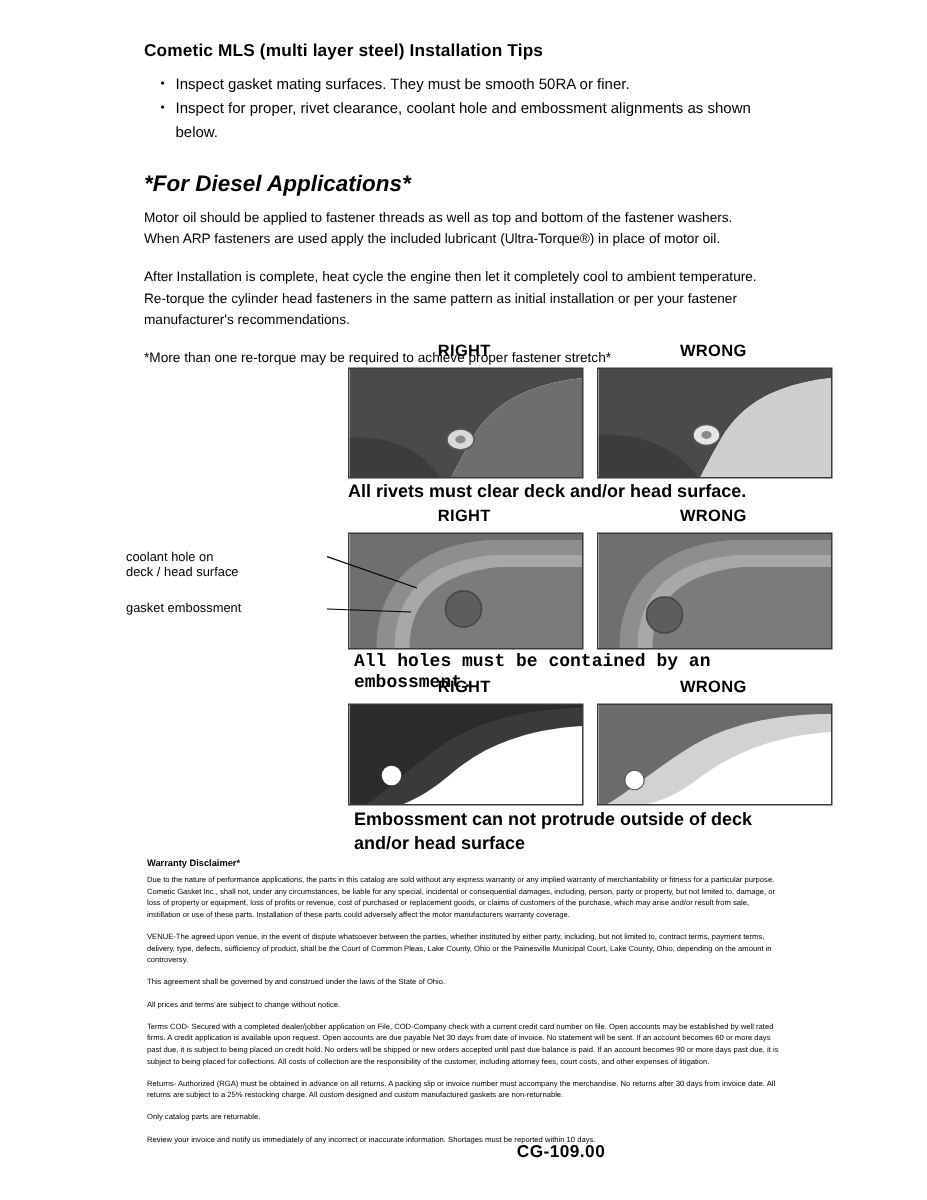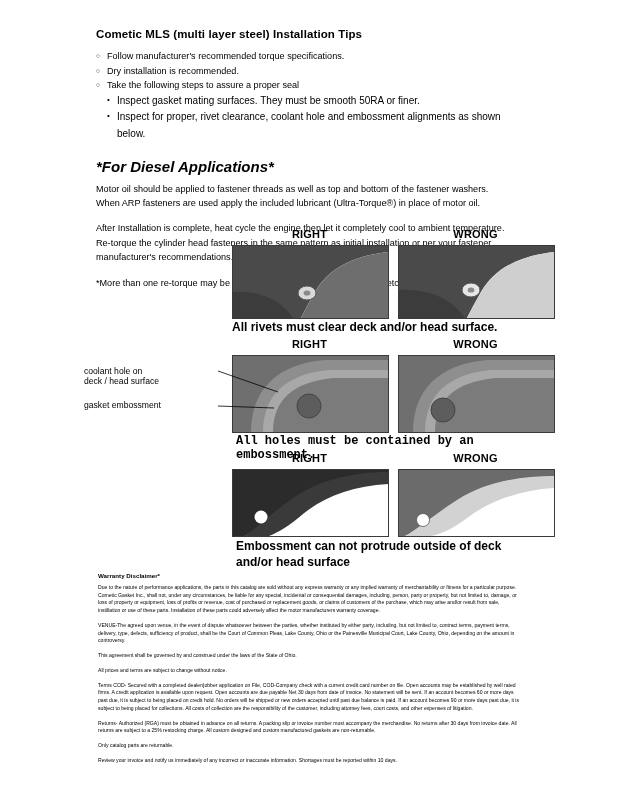--- a/index.html
+++ b/index.html
@@ -156,25 +156,20 @@
   }
 </style>
 </head>
 <body>
 
 <div class="page">
 
   <div class="content">
     <h1 class="title">Cometic MLS (multi layer steel) Installation Tips</h1>
 
-    <ul class="bullets">
-      <li>Follow manufacturer's recommended torque specifications.</li>
-      <li>Dry installation is recommended.</li>
-      <li>Take the following steps to assure a proper seal</li>
-    </ul>
     <ul class="subbullets">
       <li>Inspect gasket mating surfaces.  They must be smooth 50RA or finer.</li>
       <li>Inspect for proper, rivet clearance, coolant hole and embossment alignments as shown below.</li>
     </ul>
 
     <h2 class="section">*For Diesel Applications*</h2>
     <p class="para">Motor oil should be applied to fastener threads as well as top and bottom of the fastener washers. When ARP fasteners are used apply the included lubricant (Ultra-Torque®) in place of motor oil.</p>
     <p class="para">After Installation is complete, heat cycle the engine then let it completely cool to ambient temperature. Re-torque the cylinder head fasteners in the same pattern as initial installation or per your fastener manufacturer's recommendations.</p>
     <p class="para last">*More than one re-torque may be required to achieve proper fastener stretch*</p>
   </div>
@@ -285,14 +280,15 @@
     <p>Due to the nature of performance applications, the parts in this catalog are sold without any express warranty or any implied warranty of merchantability or fitness for a particular purpose.  Cometic Gasket Inc., shall not, under any circumstances, be liable for any special, incidental or consequential damages, including, person, party or property, but not limited to, damage, or loss of property or equipment, loss of profits or revenue, cost of purchased or replacement goods, or claims of customers of the purchase, which may arise and/or result from sale, instillation or use of these parts.  Installation of these parts could adversely affect the motor manufacturers warranty coverage.</p>
     <p>VENUE-The agreed upon venue, in the event of dispute whatsoever between the parties, whether instituted by either party, including, but not limited to, contract terms, payment terms, delivery, type, defects, sufficiency of product, shall be the Court of Common Pleas, Lake County, Ohio or the Painesville Municipal Court, Lake County, Ohio, depending on the amount in controversy.</p>
     <p>This agreement shall be governed by and construed under the laws of the State of Ohio.</p>
     <p>All prices and terms are subject to change without notice.</p>
     <p>Terms COD- Secured with a completed dealer/jobber application on File, COD-Company check with a current credit card number on file.  Open accounts may be established by well rated firms.  A credit application is available upon request.  Open accounts are due payable Net 30 days from date of invoice.  No statement will be sent.  If an account becomes 60 or more days past due, it is subject to being placed on credit hold.  No orders will be shipped or new orders accepted until past due balance is paid.  If an account becomes 90 or more days past due, it is subject to being placed for collections.  All costs of collection are the responsibility of the customer, including attorney fees, court costs, and other expenses of litigation.</p>
     <p>Returns- Authorized (RGA) must be obtained in advance on all returns.  A packing slip or invoice number must accompany the merchandise.  No returns after 30 days from invoice date.  All returns are subject to a 25% restocking charge.  All custom designed and custom manufactured gaskets are non-returnable.</p>
     <p>Only catalog parts are returnable.</p>
     <p>Review your invoice and notify us immediately of any incorrect or inaccurate information.  Shortages must be reported within 10 days.</p>
   </div>
 
+  <div class="docnum">CG-109.00</div>
 
 </div>
 
 </body></html>

